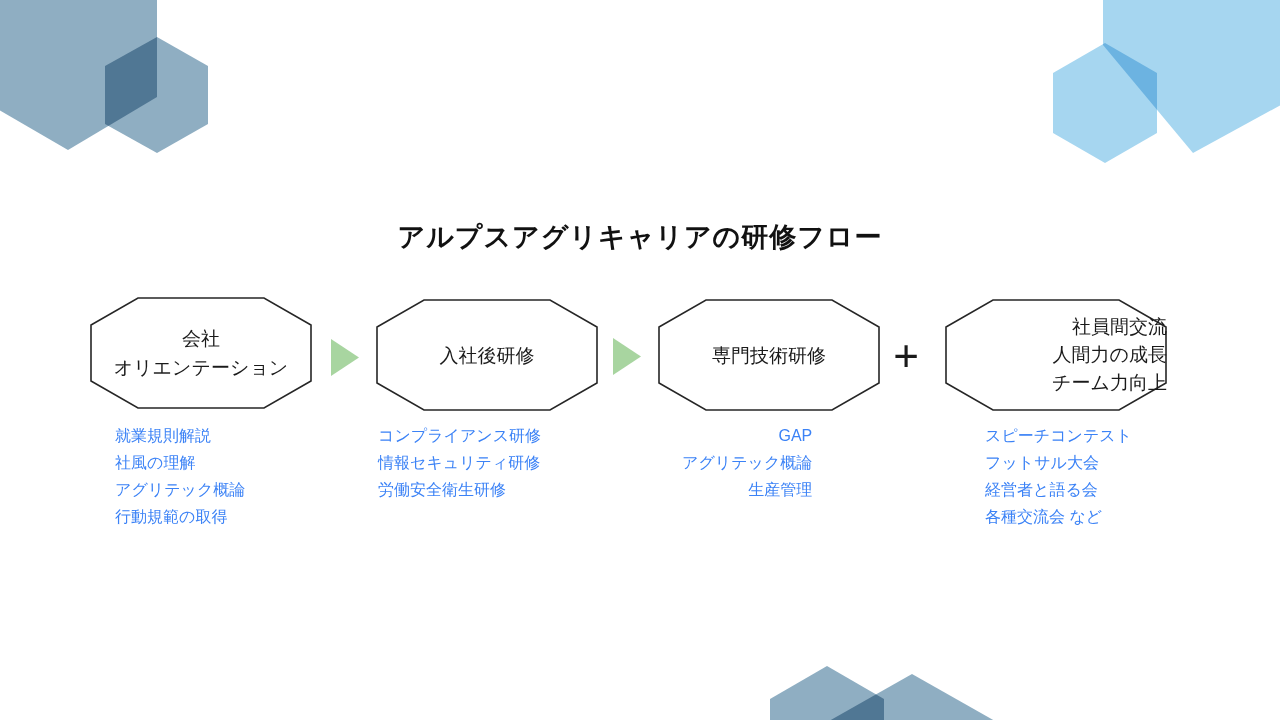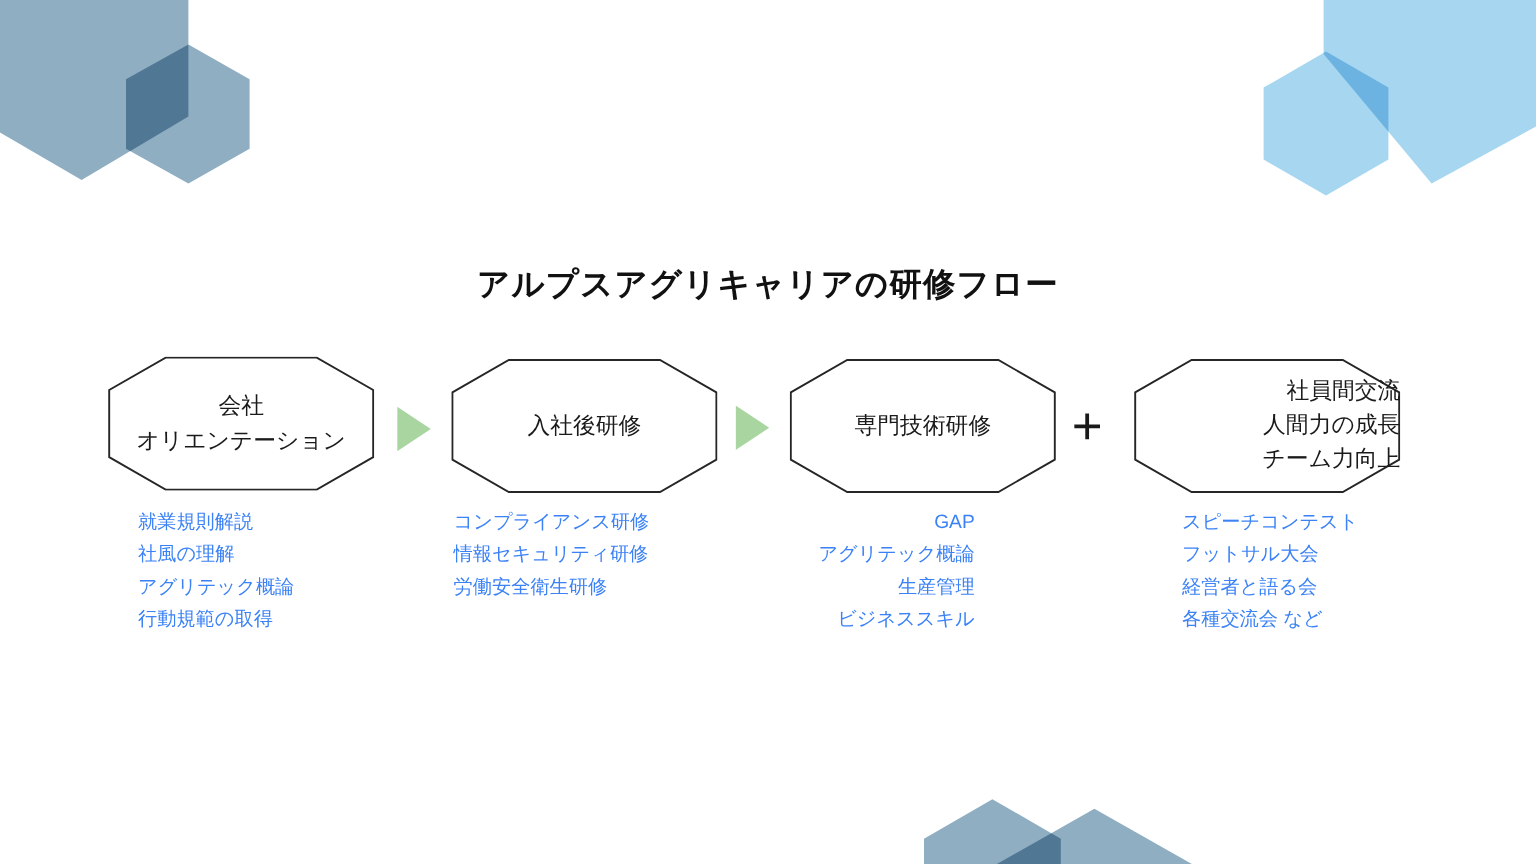--- a/index.html
+++ b/index.html
@@ -122,21 +122,20 @@
 <div class="list list2">
   <div>コンプライアンス研修</div>
   <div>情報セキュリティ研修</div>
   <div>労働安全衛生研修</div>
 </div>
 
 <div class="list list3">
   <div>GAP</div>
   <div>アグリテック概論</div>
   <div>生産管理</div>
-  <div>ビジネススキル</div>
 </div>
 
 <div class="list list4">
   <div>スピーチコンテスト</div>
   <div>フットサル大会</div>
   <div>経営者と語る会</div>
   <div>各種交流会 など</div>
 </div>
 
 </body></html>

